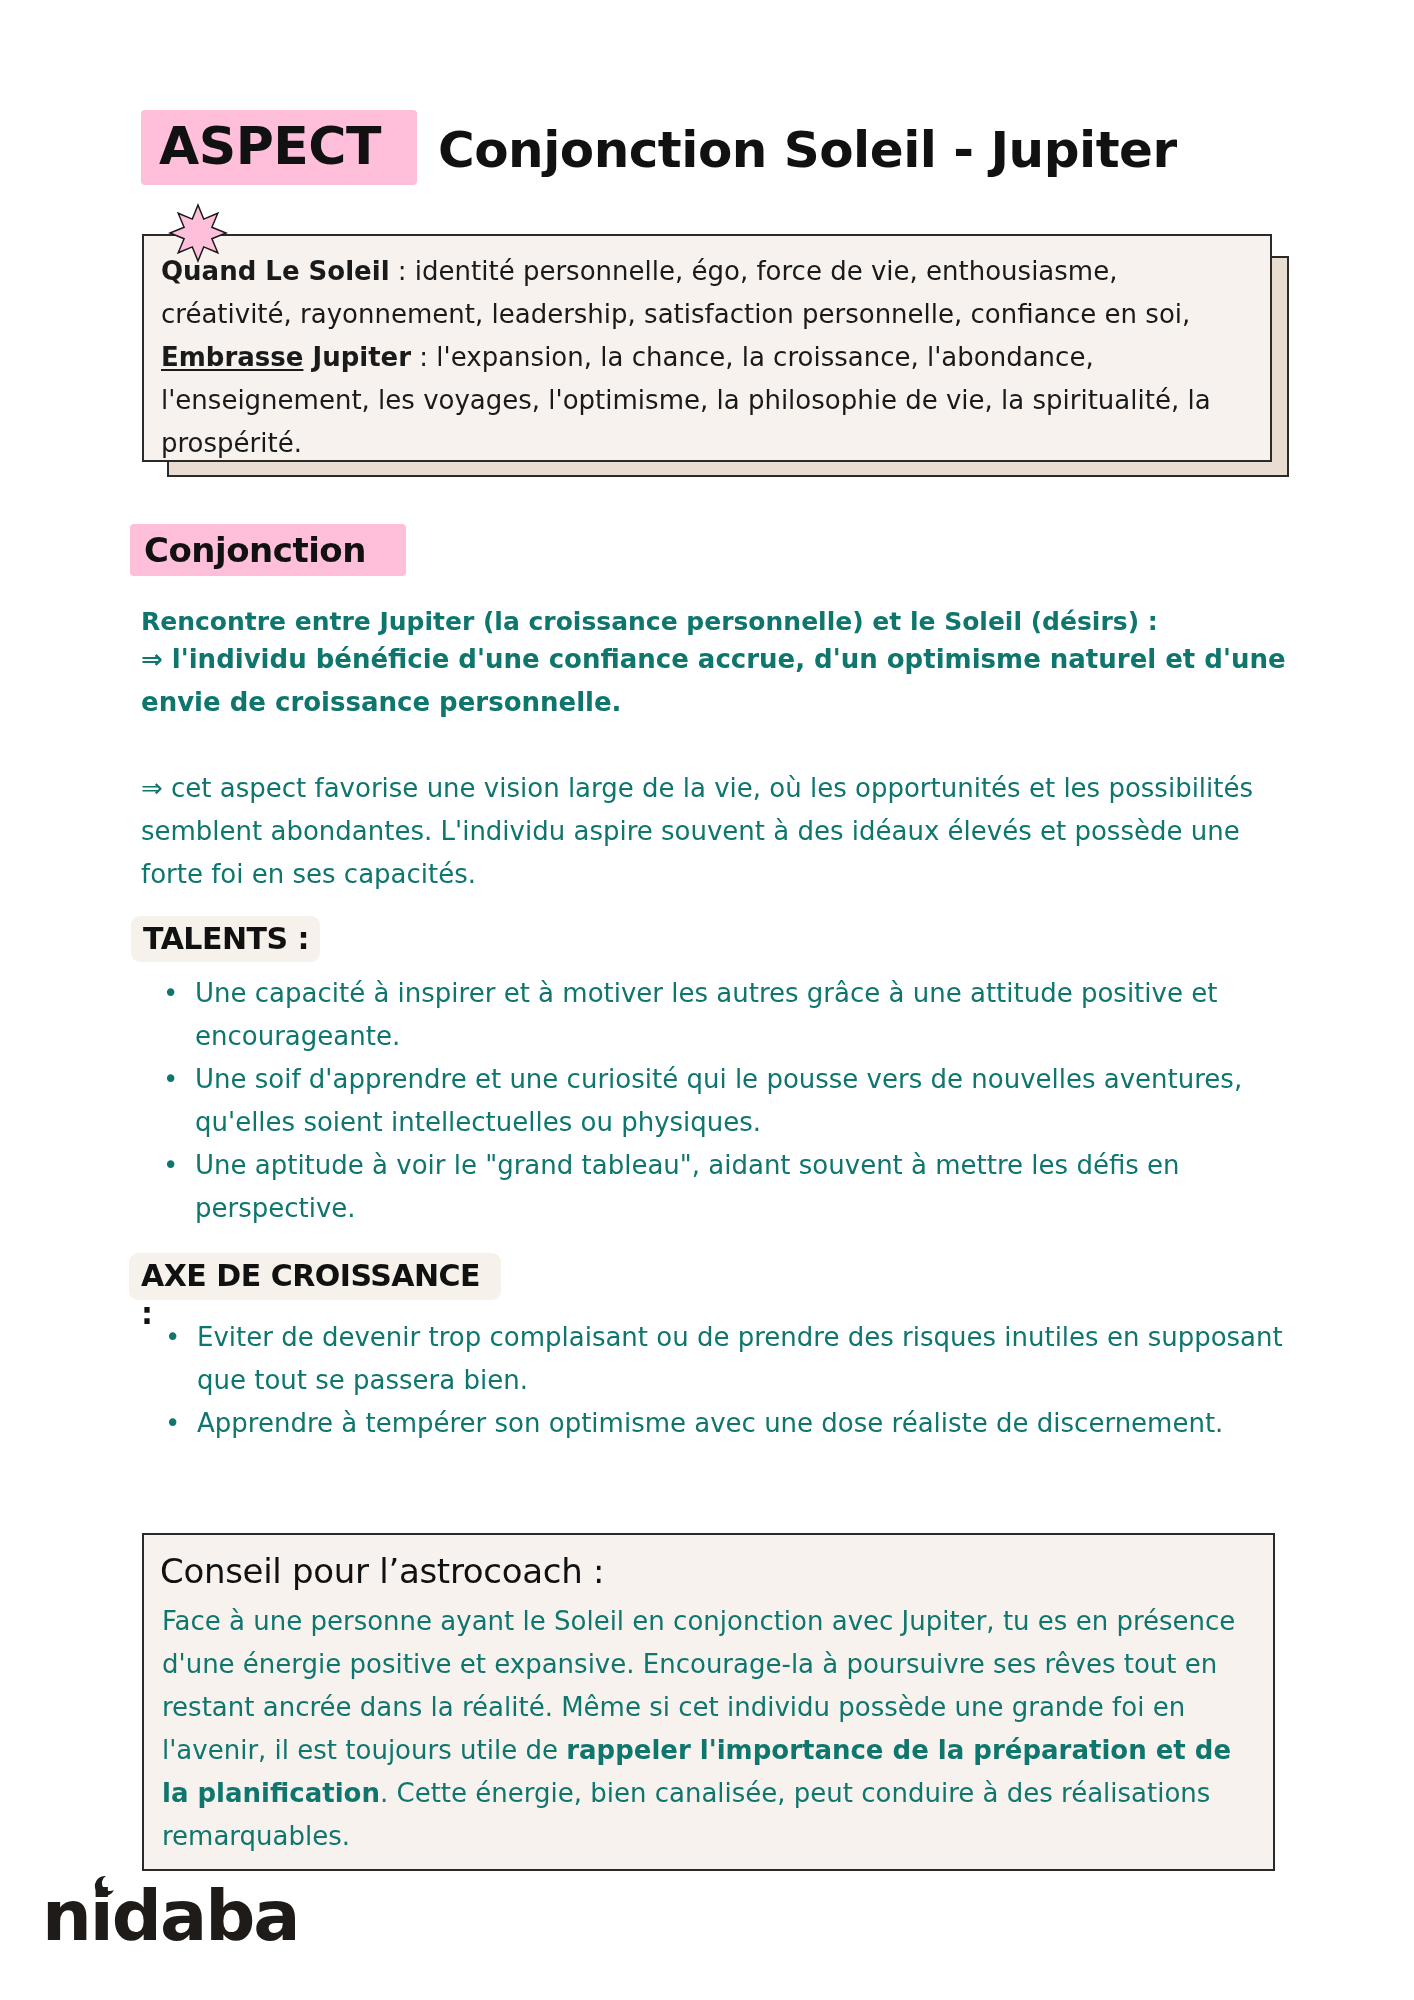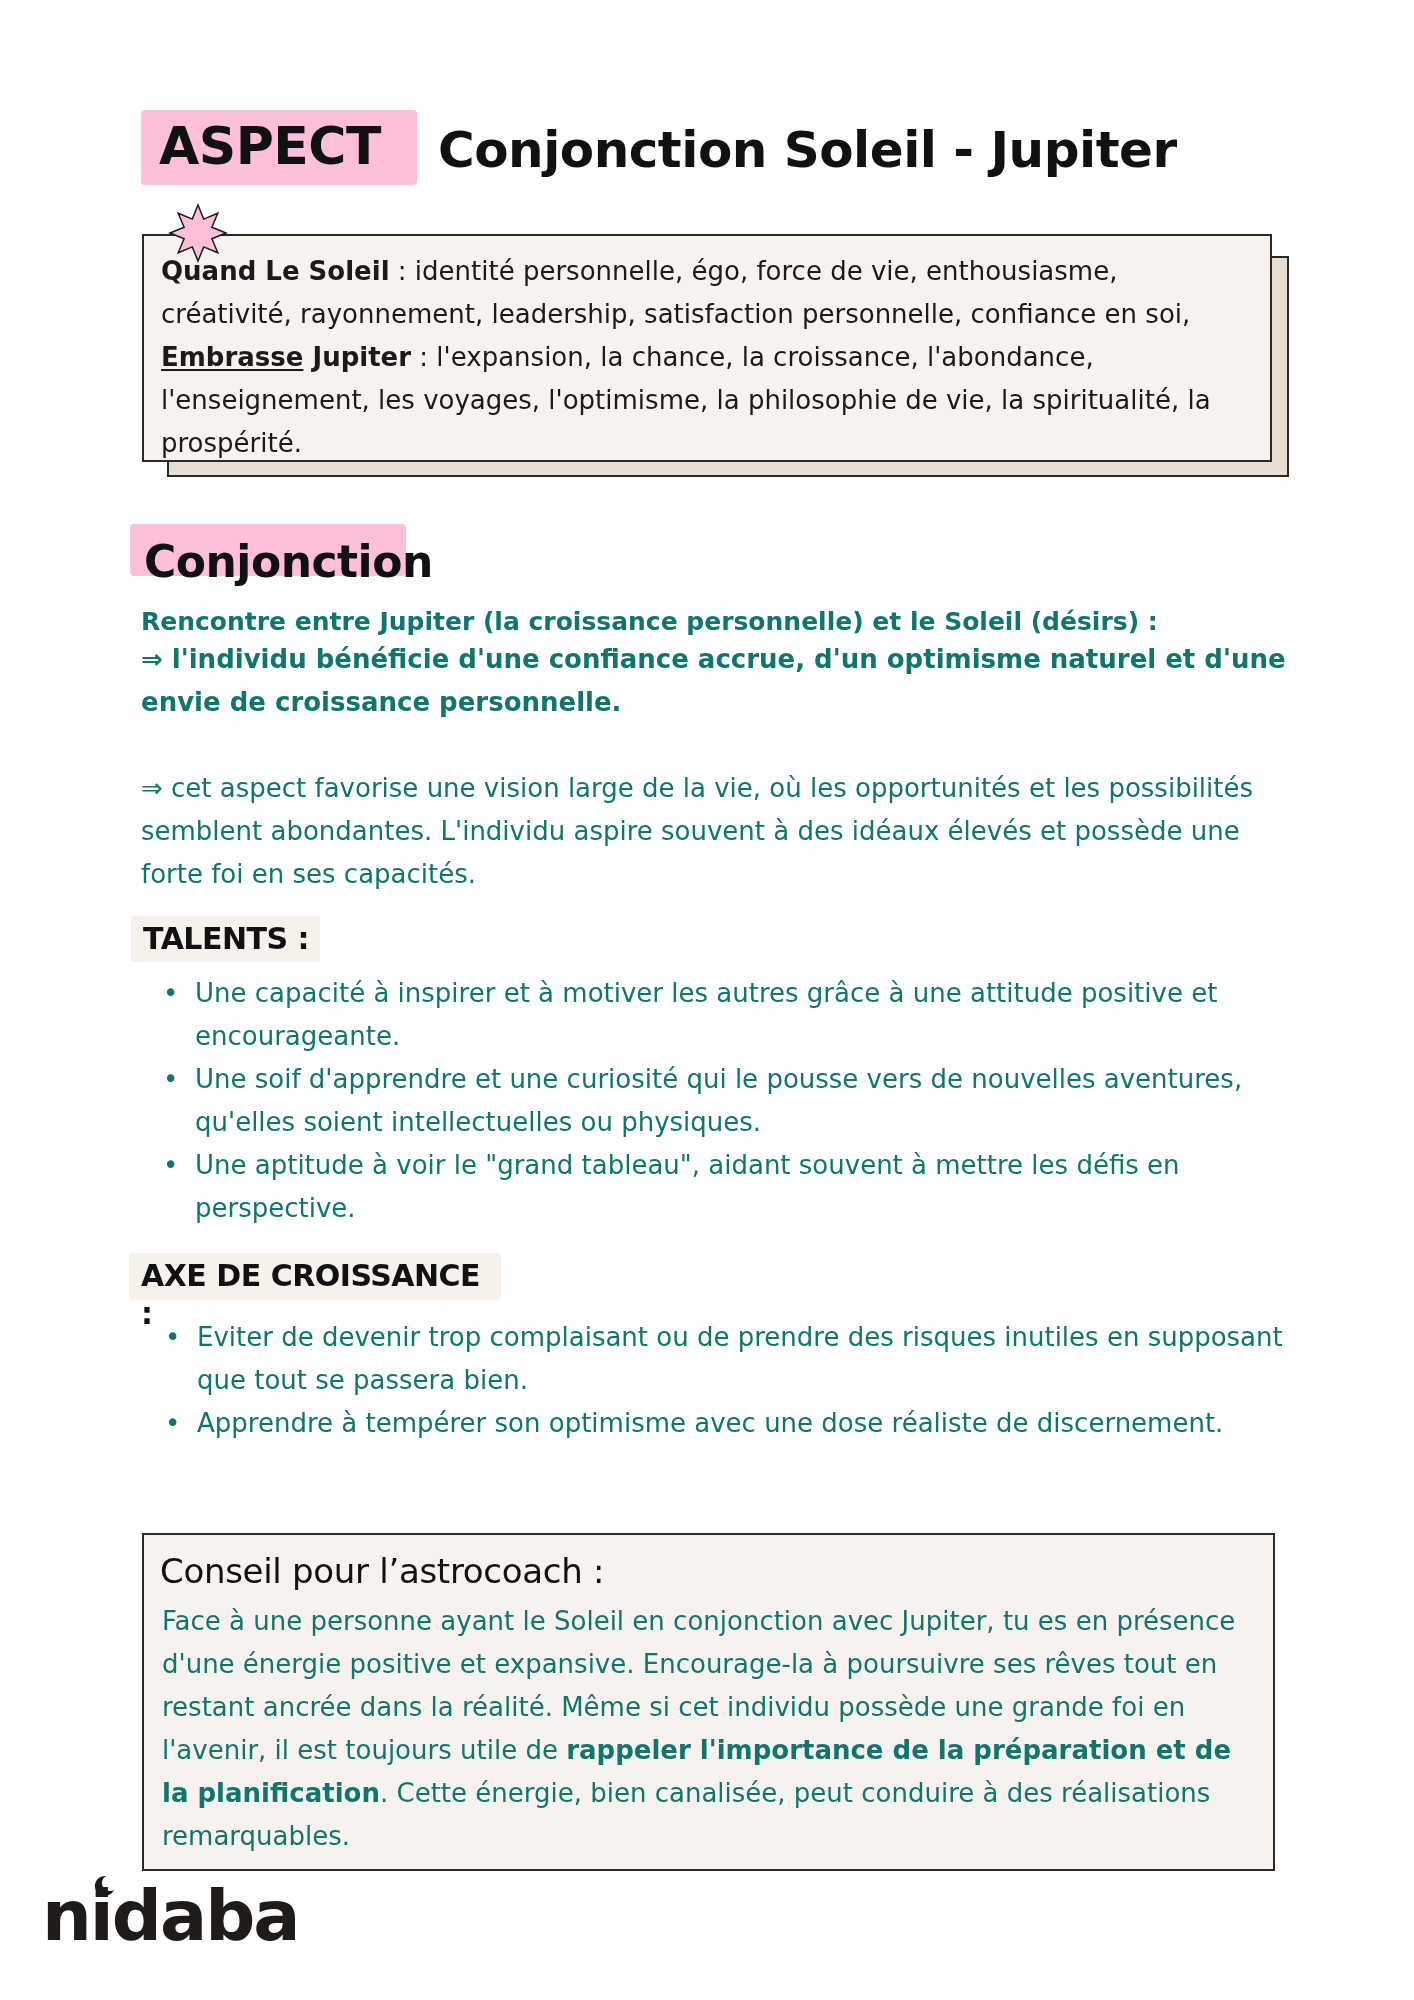--- a/index.html
+++ b/index.html
@@ -1,30 +1,30 @@
 <!DOCTYPE html>
 <html><head>
 <meta charset="utf-8">
 <style>
   html, body { margin:0; padding:0; }
   body { width:1414px; height:2000px; background:#ffffff; position:relative; overflow:hidden;
          font-family:"DejaVu Sans", sans-serif; color:#111; }
   .abs { position:absolute; }
   .heading-font { font-family:"DejaVu Sans", sans-serif; font-weight:bold; letter-spacing:-0.5px; }
   .badge-pink { background:#FFBFDA; border-radius:4px; }
-  .badge-beige { background:#F7F1EC; border-radius:3px; }
+  .badge-beige { background:#F7F1EC; border-radius:9px; }
   #aspect-badge { left:141px; top:110px; width:276px; height:75px; }
   #aspect-badge span { position:absolute; left:18px; top:6px; font-size:52px; line-height:60px; }
   #page-title { left:438px; top:118px; font-size:50px; line-height:64px; white-space:nowrap; }
   #intro-back { left:167px; top:256px; width:1122px; height:221px; background:#E9DCD0; border:2px solid #2a2a2a; box-sizing:border-box; }
   #intro-box { left:142px; top:234px; width:1130px; height:228px; background:#F7F2EE; border:2px solid #2a2a2a; box-sizing:border-box; }
   #intro-text { left:161px; top:250px; width:1090px; font-size:26px; line-height:43px; color:#1a1a1a; }
   #star { left:168px; top:203px; width:60px; height:60px; }
   #conj-badge { left:130px; top:524px; width:276px; height:52px; }
-  #conj-badge span { position:absolute; left:14px; top:5px; font-size:44px; line-height:42px;margin-top:12px; }
+  #conj-badge span { position:absolute; left:14px; top:5px; font-size:34px; line-height:42px; }
   .body-text { font-size:26px; line-height:43px; color:#0f766e; }
   #conj-lead { left:141px; top:605px; width:1150px; font-weight:bold; font-size:25px; line-height:34px; }
   #conj-p1 { left:141px; top:638px; width:1150px;font-weight:bold; }
   #conj-p2 { left:141px; top:767px; width:1150px; }
   #talents-badge { left:131px; top:916px; width:189px; height:46px; }
   #talents-badge span { position:absolute; left:12px; top:4px; font-size:30px; line-height:38px; }
   #axe-badge { left:129px; top:1253px; width:372px; height:47px; }
   #axe-badge span { position:absolute; left:12px; top:4px; font-size:30px; line-height:38px; }
   ul.bullets { margin:4px; padding:0; list-style:none; }
   ul.bullets li { position:relative; padding-left:50px; }

